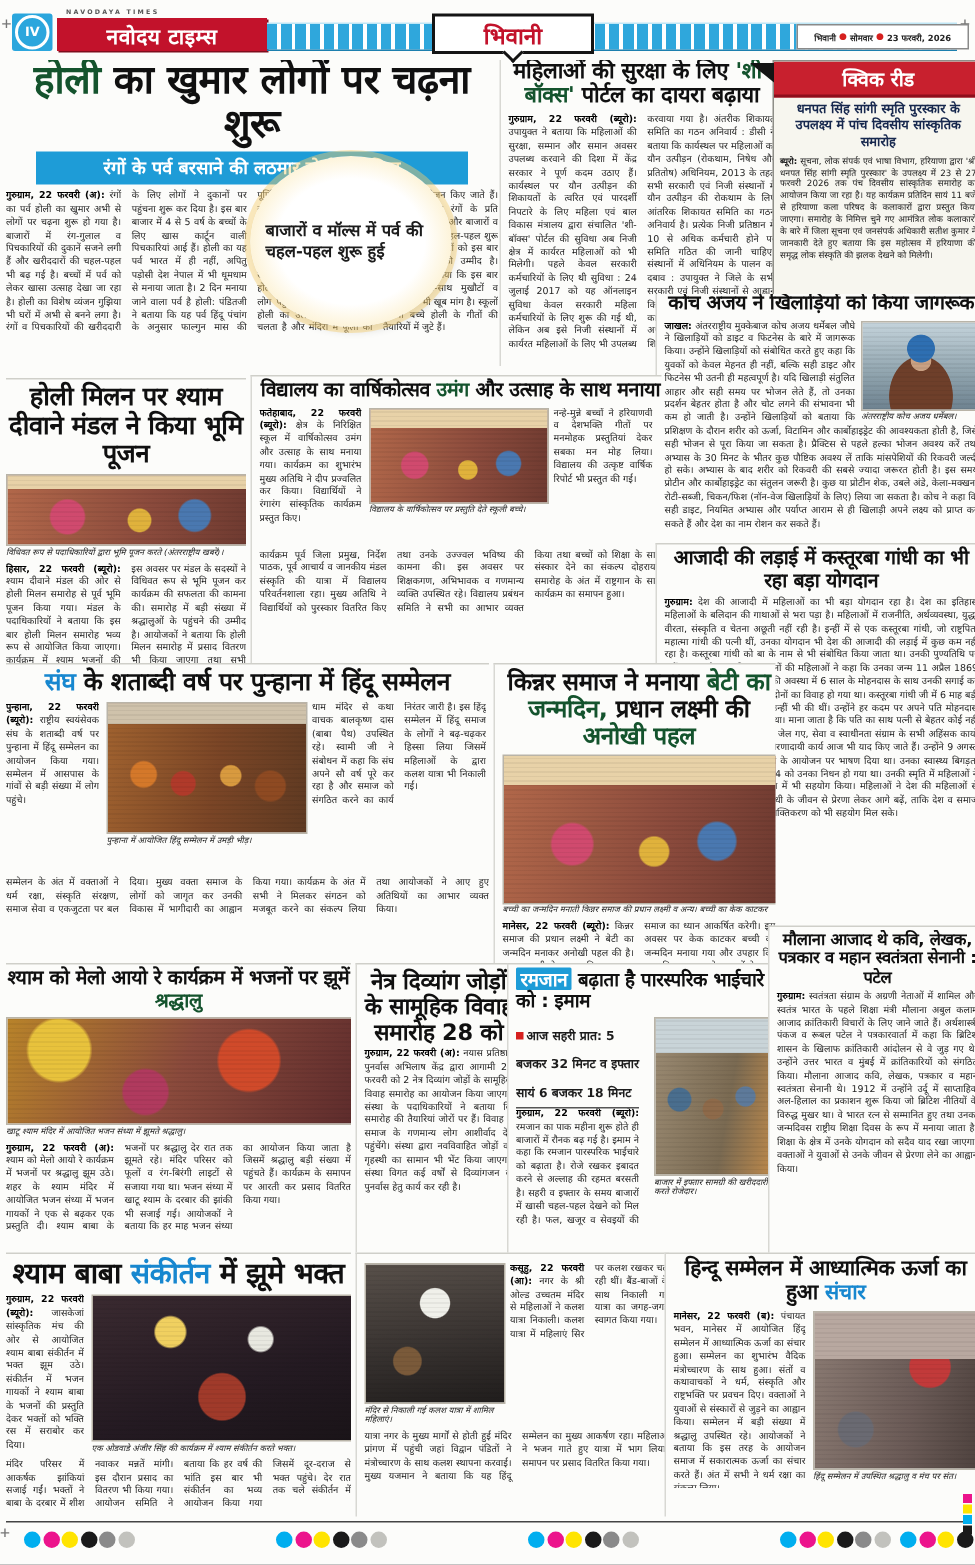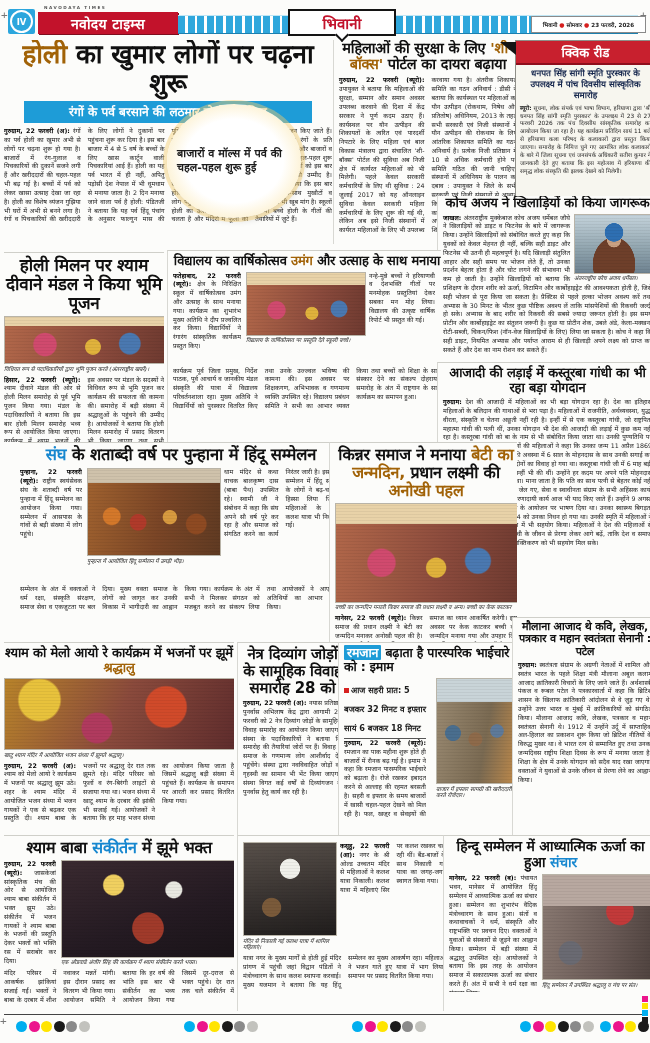--- a/index.html
+++ b/index.html
@@ -25,21 +25,21 @@
   .notch{position:absolute;left:50%;bottom:-6px;width:8px;height:8px;background:#fff;
          border-right:2px solid #141414;border-bottom:2px solid #141414;transform:translateX(-50%) rotate(45deg)}
   .datebox{position:absolute;left:531px;top:16px;width:113px;height:15px;background:#fff;border:1px solid #8a8a8a;
          display:flex;align-items:center;justify-content:center;z-index:3;font-size:5.6px;font-weight:bold;color:#222}
   .datebox .sep{color:#d6201f;margin:0 2px;font-size:6px}
   
   .art{position:absolute;overflow:hidden;background:#fcfcfa}
   .vl{border-left:1px solid #d8d8d3;padding-left:5px}
   .ht{border-top:1px solid #cfcfc9;padding-top:3px}
   .hl{font-weight:bold;color:#101010;text-align:center;line-height:1.12;letter-spacing:-.2px}
-  .red{color:#a16207}.blue{color:#1787cf}
+  .red{color:#14532d}.blue{color:#1787cf}
   .chip{background:#1e9cd7;color:#fff;padding:0 3px;border-radius:1px}
   .bd{font-size:6.3px;line-height:1.4;text-align:justify;color:#1d1d1d}
   .bd b{color:#000}
   .c2{column-count:2;column-gap:7px}.c3{column-count:3;column-gap:7px}.c4{column-count:4;column-gap:7px}
   .cap{font-size:5.6px;font-style:italic;color:#242424;line-height:1.25;padding-top:1.5px;text-align:left}
   figure{margin:0;padding:0}
   .ph{position:relative;width:100%;background:#c9c2b4;overflow:hidden;border:1px solid #b9b4a8}
   .ph::after{content:'';position:absolute;inset:0;
       background:repeating-linear-gradient(0deg,rgba(0,0,0,.05) 0 1px,transparent 1px 3px)}
   .ph-crowd{background:linear-gradient(180deg,#cfc2ab 0 16%,rgba(0,0,0,0) 16%),
@@ -207,21 +207,21 @@
   </div>
 
   <div class="art vl ht" id="kasturba" style="left:437px;top:362px;width:209px;height:253px">
     <div class="hl" style="font-size:13px">आजादी की लड़ाई में कस्तूरबा गांधी का भी रहा बड़ा योगदान</div>
     <div class="bd" style="margin-top:3px;height:212px">
       <b>गुरुग्राम:</b>
       <span>देश की आजादी में महिलाओं का भी बड़ा योगदान रहा है। देश का इतिहास महिलाओं के बलिदान की गाथाओं से भरा पड़ा है। महिलाओं में राजनीति, अर्थव्यवस्था, युद्ध, वीरता, संस्कृति व चेतना अछूती नहीं रही है। इन्हीं में से एक कस्तूरबा गांधी, जो राष्ट्रपिता महात्मा गांधी की पत्नी थीं, उनका योगदान भी देश की आजादी की लड़ाई में कुछ कम नहीं रहा है। कस्तूरबा गांधी को बा के नाम से भी संबोधित किया जाता था। उनकी पुण्यतिथि पर उन्हें याद करते हुए महिला संगठनों की महिलाओं ने कहा कि उनका जन्म 11 अप्रैल 1869 को पोरबंदर में हुआ था। 7 वर्ष की अवस्था में 6 साल के मोहनदास के साथ उनकी सगाई कर दी गई और 13 वर्ष की आयु में दोनों का विवाह हो गया था। कस्तूरबा गांधी जी में 6 माह बड़ी थीं। स्वदेश भाषा की कलम व उन्हीं भी की थीं। उन्होंने हर कदम पर अपने पति मोहनदास करमचंद गांधी का साथ निभाया था। माना जाता है कि पति का साथ पत्नी से बेहतर कोई नहीं निभा सकता। जब-जब गांधी जी जेल गए, सेवा व स्वाधीनता संग्राम के सभी अहिंसक कार्यों में आगे रहीं। कस्तूरबा गांधी के प्रेरणादायी कार्य आज भी याद किए जाते हैं। उन्होंने 9 अगस्त 1942 में शिवाजी पार्क में पूजा के आयोजन पर भाषण दिया था। उनका स्वास्थ्य बिगड़ता चला गया और 22 फरवरी 1944 को उनका निधन हो गया था। उनकी स्मृति में महिलाओं ने बापू-बा स्मारक ट्रस्ट की स्थापना में भी सहयोग किया। महिलाओं ने देश की महिलाओं से आह्वान किया कि वे कस्तूरबा गांधी के जीवन से प्रेरणा लेकर आगे बढ़ें, ताकि देश व समाज का भला हो सके और महिला सशक्तिकरण को भी सहयोग मिल सके।</span>
     </div>
   </div>
 
-  <div class="art ht" id="sangh" style="left:20px;top:442px;width:322px;height:198px">
+  <div class="art ht" id="sangh" style="left:4px;top:442px;width:322px;height:198px">
     <div class="hl" style="font-size:16.5px;white-space:nowrap"><span class="blue">संघ</span><span> के शताब्दी वर्ष पर पुन्हाना में हिंदू सम्मेलन</span></div>
     <div class="row" style="margin-top:4px">
       <div class="bd" style="width:62px;height:114px;overflow:hidden">
         <b>पुन्हाना, 22 फरवरी (ब्यूरो):</b>
         <span>राष्ट्रीय स्वयंसेवक संघ के शताब्दी वर्ष पर पुन्हाना में हिंदू सम्मेलन का आयोजन किया गया। सम्मेलन में आसपास के गांवों से बड़ी संख्या में लोग पहुंचे।</span>
       </div>
       <figure style="width:132px">
         <div class="ph ph-crowd" style="height:86px"></div>
         <figcaption class="cap">पुन्हाना में आयोजित हिंदू सम्मेलन में उमड़ी भीड़।</figcaption>
       </figure>
@@ -285,21 +285,21 @@
 
   <div class="art vl ht" id="maulana" style="left:512px;top:617px;width:134px;height:216px">
     <div class="hl" style="font-size:11px">मौलाना आजाद थे कवि, लेखक, पत्रकार व महान स्वतंत्रता सेनानी : पटेल</div>
     <div class="bd" style="margin-top:3px;height:172px">
       <b>गुरुग्राम:</b>
       <span>स्वतंत्रता संग्राम के अग्रणी नेताओं में शामिल और स्वतंत्र भारत के पहले शिक्षा मंत्री मौलाना अबुल कलाम आजाद क्रांतिकारी विचारों के लिए जाने जाते हैं। अर्थशास्त्री पंकज व रूबल पटेल ने पत्रकारवार्ता में कहा कि ब्रिटिश शासन के खिलाफ क्रांतिकारी आंदोलन से वे जुड़ गए थे। उन्होंने उत्तर भारत व मुंबई में क्रांतिकारियों को संगठित किया। मौलाना आजाद कवि, लेखक, पत्रकार व महान स्वतंत्रता सेनानी थे। 1912 में उन्होंने उर्दू में साप्ताहिक अल-हिलाल का प्रकाशन शुरू किया जो ब्रिटिश नीतियों के विरुद्ध मुखर था। वे भारत रत्न से सम्मानित हुए तथा उनका जन्मदिवस राष्ट्रीय शिक्षा दिवस के रूप में मनाया जाता है। शिक्षा के क्षेत्र में उनके योगदान को सदैव याद रखा जाएगा। वक्ताओं ने युवाओं से उनके जीवन से प्रेरणा लेने का आह्वान किया।</span>
     </div>
   </div>
 
   <div class="art ht" id="baba" style="left:4px;top:835px;width:230px;height:172px">
-    <div class="hl" style="font-size:16px;white-space:nowrap"><span>श्याम बाबा </span><span class="blue">संकीर्तन</span><span> में झूमे भक्त</span></div>
+    <div class="hl" style="font-size:19px;white-space:nowrap"><span>श्याम बाबा </span><span class="blue">संकीर्तन</span><span> में झूमे भक्त</span></div>
     <div class="row" style="margin-top:3px">
       <div class="bd" style="width:52px;height:106px;overflow:hidden">
         <b>गुरुग्राम, 22 फरवरी (ब्यूरो):</b>
         <span>जासकेजां सांस्कृतिक मंच की ओर से आयोजित श्याम बाबा संकीर्तन में भक्त झूम उठे। संकीर्तन में भजन गायकों ने श्याम बाबा के भजनों की प्रस्तुति देकर भक्तों को भक्ति रस में सराबोर कर दिया।</span>
       </div>
       <figure style="width:172px">
         <div class="ph ph-night" style="height:96px"></div>
         <figcaption class="cap">एक ओडवाडे अंजीर सिंह की कार्यक्रम में श्याम संकीर्तन करते भक्त।</figcaption>
       </figure>
     </div>

